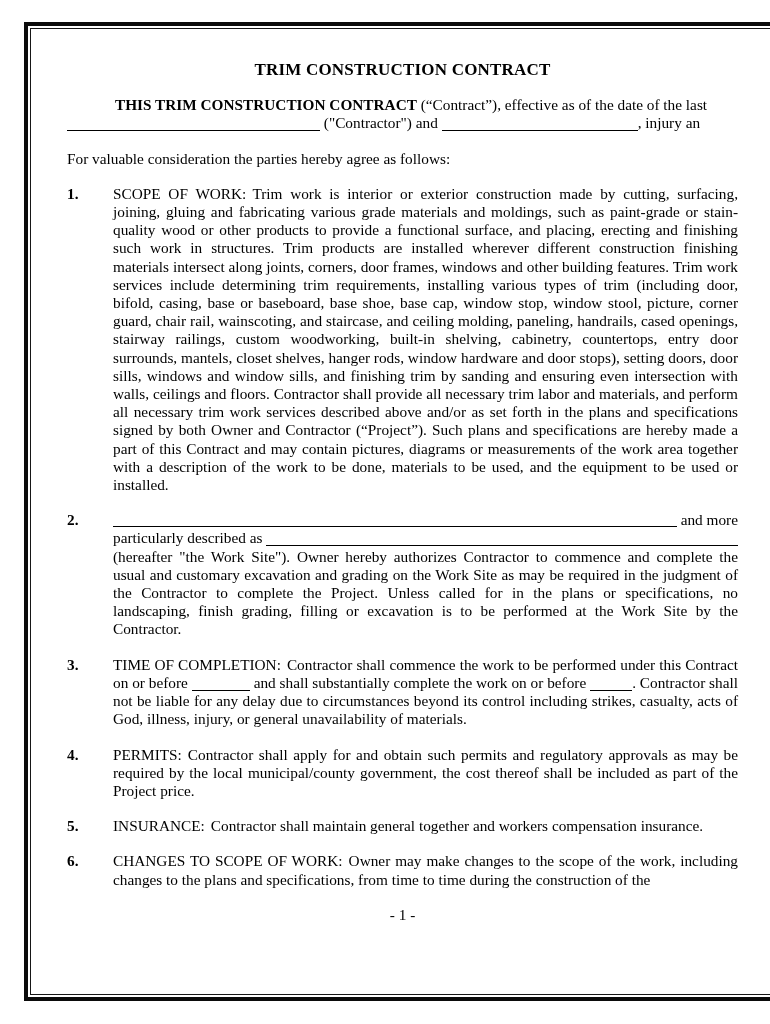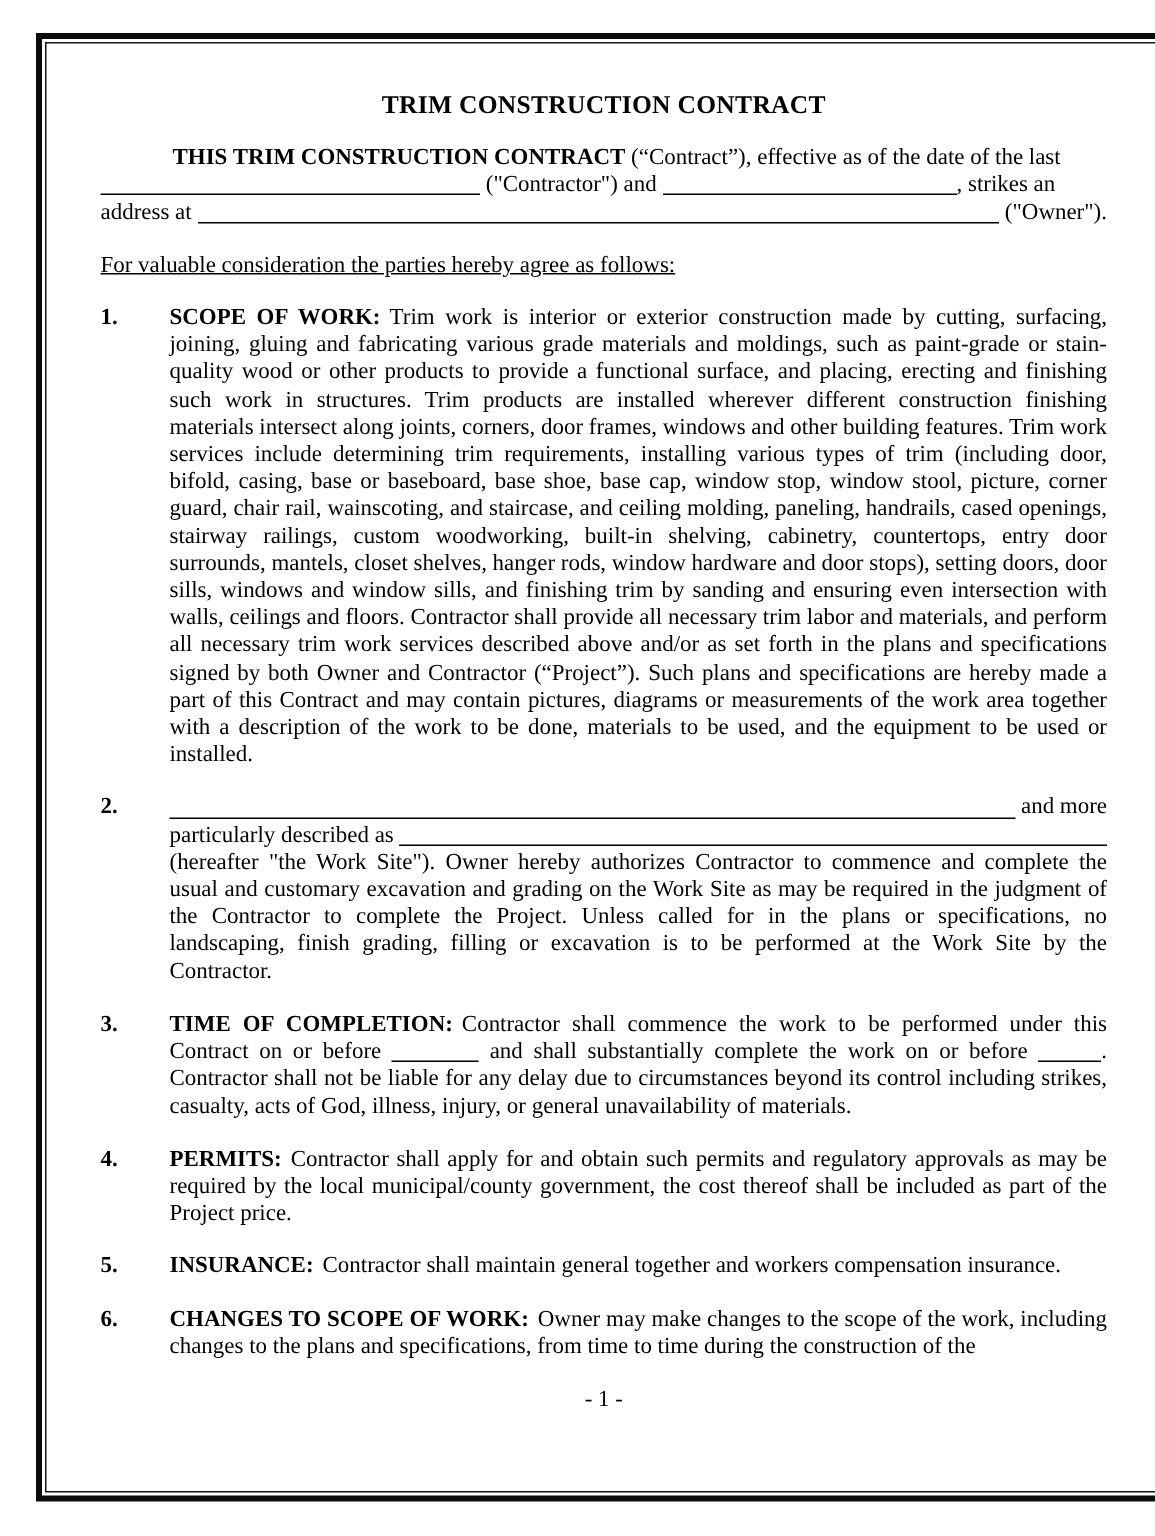--- a/index.html
+++ b/index.html
@@ -30,21 +30,21 @@
     text-align: center;
     font-weight: bold;
     font-size: 17px;
     letter-spacing: 0.2px;
     margin: 0 0 17px 0;
   }
 
   .line { white-space: nowrap; }
   .tab { display: inline-block; width: 48px; }
   .b { font-weight: bold; }
-  .sec-head { font-weight: bold; margin-right: 6px; }
+  .sec-head { font-weight: normal; margin-right: 6px; }
 
   .blank {
     display: inline-block;
     height: 0;
     border-bottom: 1.4px solid #000;
     vertical-align: -3px;
   }
   .w259 { width: 259px; }
   .w253 { width: 253px; }
   .w196 { width: 196px; }
@@ -54,46 +54,41 @@
   .fill-line { display: flex; }
   .fill-line .pre { white-space: pre; flex: 0 0 auto; }
   .blank-fill { flex: 1 1 auto; position: relative; }
   .blank-fill::after {
     content: "";
     position: absolute; left: 0; right: 0; bottom: 2px;
     border-bottom: 1.4px solid #000;
   }
 
   .intro { margin-bottom: 17px; }
-  .lead-p { margin: 0 0 17px 0; text-decoration: underline; }
+  .lead-p { margin: 0 0 17px 0; }
 
   .section { position: relative; padding-left: 46px; margin-bottom: 17px; }
   .num { position: absolute; left: 0; top: 0; font-weight: bold; }
   p.just { margin: 0; text-align: justify; }
   p.plain { margin: 0; }
 
   .footer { text-align: center; margin-top: 12px; }
 </style>
 </head>
 <body>
 
 <div class="frame-outer">
   <div class="frame-inner">
     <div class="content">
 
       <div class="title">TRIM CONSTRUCTION CONTRACT</div>
 
       <div class="intro">
         <div class="line"><span class="tab"></span><span class="b">THIS TRIM CONSTRUCTION CONTRACT</span><span> (“Contract”), effective as of the date of the last</span></div>
-        <div class="line"><span class="blank w253"></span><span> ("Contractor") and </span><span class="blank w196"></span><span>, strikes an</span></div>
-        <div class="fill-line">
-            <span class="pre">address at </span>
-            <span class="blank-fill"></span>
-            <span class="pre"> ("Owner").</span>
-          </div>
+        <div class="line"><span class="blank w253"></span><span> ("Contractor") and </span><span class="blank w196"></span><span>, injury an</span></div>
       </div>
 
       <p class="lead-p">For valuable consideration the parties hereby agree as follows:</p>
 
       <div class="section">
         <span class="num">1.</span>
         <p class="just"><span class="b sec-head">SCOPE OF WORK:</span><span>Trim work is interior or exterior construction made by cutting, surfacing, joining, gluing and fabricating various grade materials and moldings, such as paint-grade or stain-quality wood or other products to provide a functional surface, and placing, erecting and finishing such work in structures. Trim products are installed wherever different construction finishing materials intersect along joints, corners, door frames, windows and other building features. Trim work services include determining trim requirements, installing various types of trim (including door, bifold, casing, base or baseboard, base shoe, base cap, window stop, window stool, picture, corner guard, chair rail, wainscoting, and staircase, and ceiling molding, paneling, handrails, cased openings, stairway railings, custom woodworking, built-in shelving, cabinetry, countertops, entry door surrounds, mantels, closet shelves, hanger rods, window hardware and door stops), setting doors, door sills, windows and window sills, and finishing trim by sanding and ensuring even intersection with walls, ceilings and floors. Contractor shall provide all necessary trim labor and materials, and perform all necessary trim work services described above and/or as set forth in the plans and specifications signed by both Owner and Contractor (“Project”). Such plans and specifications are hereby made a part of this Contract and may contain pictures, diagrams or measurements of the work area together with a description of the work to be done, materials to be used, and the equipment to be used or installed.</span></p>
       </div>
 
       <div class="section">

